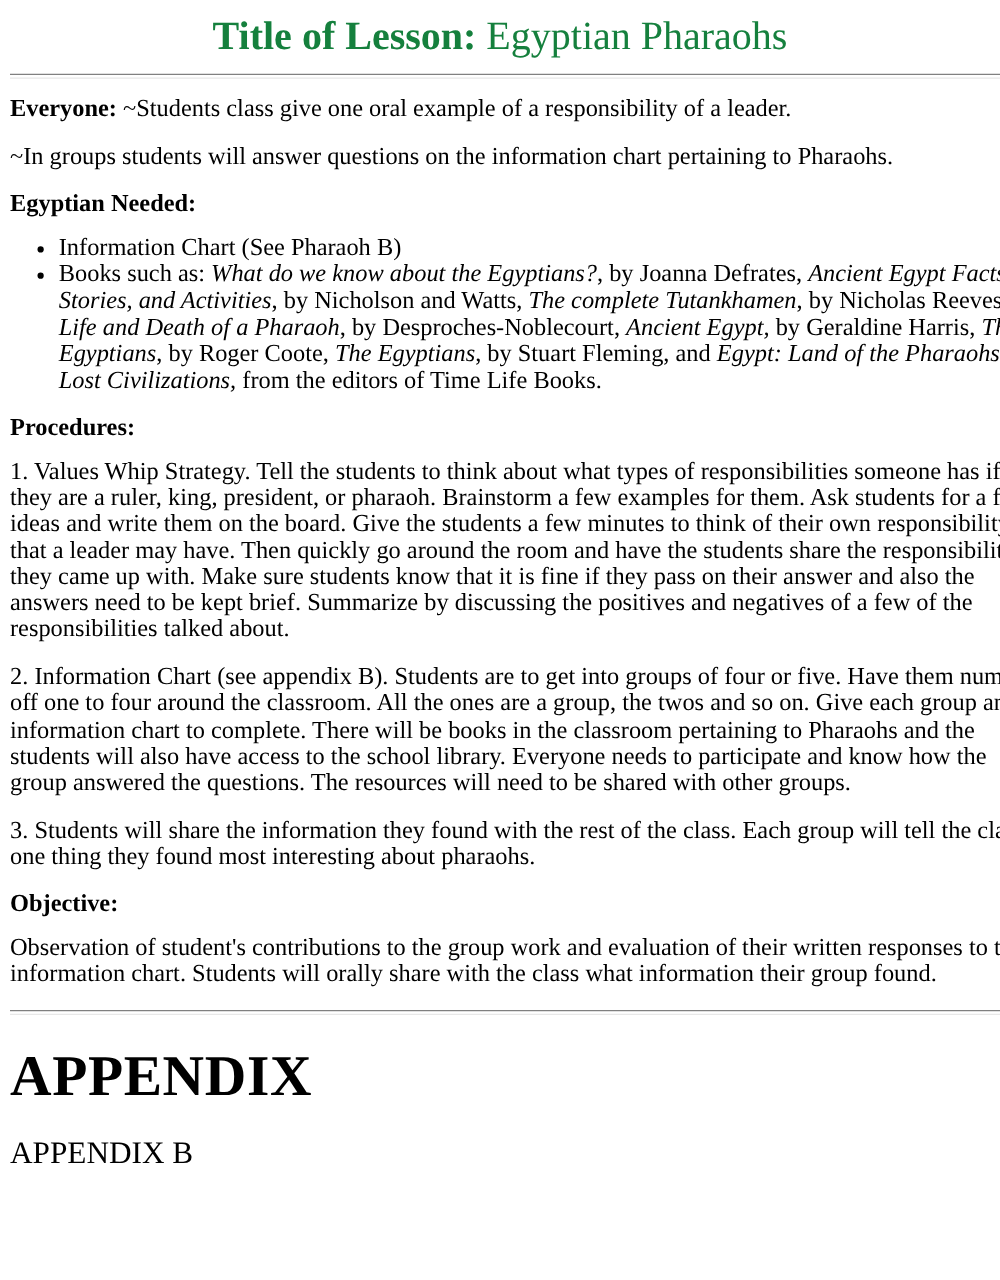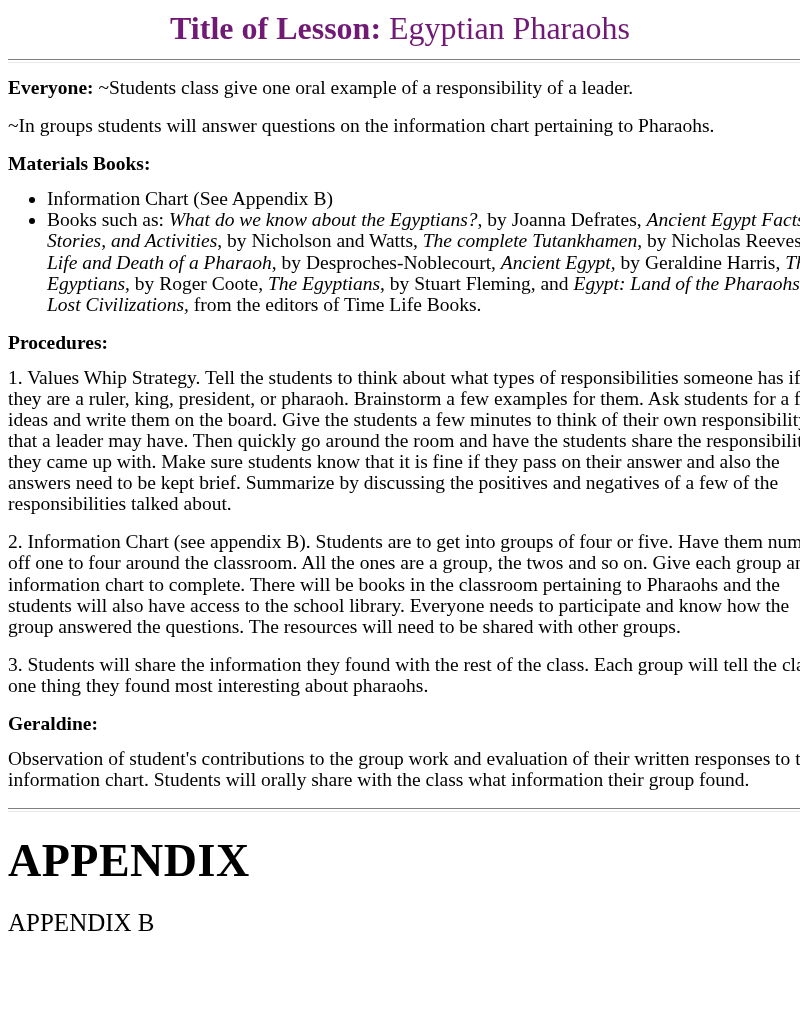--- a/index.html
+++ b/index.html
@@ -18,21 +18,21 @@
     padding: 0 8px;
     width: 784px;
     box-sizing: content-box;
   }
   
   .doc-title {
     text-align: center;
     font-size: 32px;
     line-height: 1.12;
     margin: 11px 0 0 0;
-    color: #701a75;
+    color: #15803d;
     font-weight: normal;
     white-space: nowrap;
   }
   .doc-title .t-bold {
     font-weight: bold;
   }
   
   .rule {
     height: 2px;
     margin: 12px 0 14px 0;
@@ -111,39 +111,39 @@
 
   <hr class="rule">
 
   <p class="body">
     <span class="lbl">Everyone:</span>
     <span>~Students class give one oral example of a responsibility of a leader.</span>
   </p>
 
   <p class="body wrapping">~In groups students will answer questions on the information chart pertaining to Pharaohs.</p>
 
-  <h3 class="section">Materials Books:</h3>
+  <h3 class="section">Egyptian Needed:</h3>
 
   <ul class="materials">
     <li class="single">
-      <span>Information Chart (See Appendix B)</span>
+      <span>Information Chart (See Pharaoh B)</span>
     </li>
     <li class="booklist">
       <span>Books such as:</span>
       <em class="bt">What do we know about the Egyptians?</em><span>, by Joanna Defrates, </span><em class="bt">Ancient Egypt Facts, Stories, and Activities</em><span>, by Nicholson and Watts, </span><em class="bt">The complete Tutankhamen</em><span>, by Nicholas Reeves, </span><em class="bt">Life and Death of a Pharaoh</em><span>, by Desproches-Noblecourt, </span><em class="bt">Ancient Egypt,</em><span> by Geraldine Harris, </span><em class="bt">The Egyptians</em><span>, by Roger Coote, </span><em class="bt">The Egyptians</em><span>, by Stuart Fleming, and </span><em class="bt">Egypt: Land of the Pharaohs: Lost Civilizations,</em><span> from the editors of Time Life Books.</span>
     </li>
   </ul>
 
   <h3 class="section">Procedures:</h3>
 
   <p class="body wrapping">1. Values Whip Strategy. Tell the students to think about what types of responsibilities someone has if they are a ruler, king, president, or pharaoh. Brainstorm a few examples for them. Ask students for a few ideas and write them on the board. Give the students a few minutes to think of their own responsibility that a leader may have. Then quickly go around the room and have the students share the responsibility they came up with. Make sure students know that it is fine if they pass on their answer and also the answers need to be kept brief. Summarize by discussing the positives and negatives of a few of the responsibilities talked about.</p>
   <p class="body wrapping">2. Information Chart (see appendix B). Students are to get into groups of four or five. Have them number off one to four around the classroom. All the ones are a group, the twos and so on. Give each group an information chart to complete. There will be books in the classroom pertaining to Pharaohs and the students will also have access to the school library. Everyone needs to participate and know how the group answered the questions. The resources will need to be shared with other groups.</p>
   <p class="body wrapping">3. Students will share the information they found with the rest of the class. Each group will tell the class one thing they found most interesting about pharaohs.</p>
 
-  <h3 class="section">Geraldine:</h3>
+  <h3 class="section">Objective:</h3>
 
   <p class="body wrapping">Observation of student's contributions to the group work and evaluation of their written responses to the information chart. Students will orally share with the class what information their group found.</p>
 
   <hr class="rule rule-appendix">
 
   <div class="appendix-title">APPENDIX</div>
 
   <div class="appendix-sub">APPENDIX B</div>
 
 </div>

